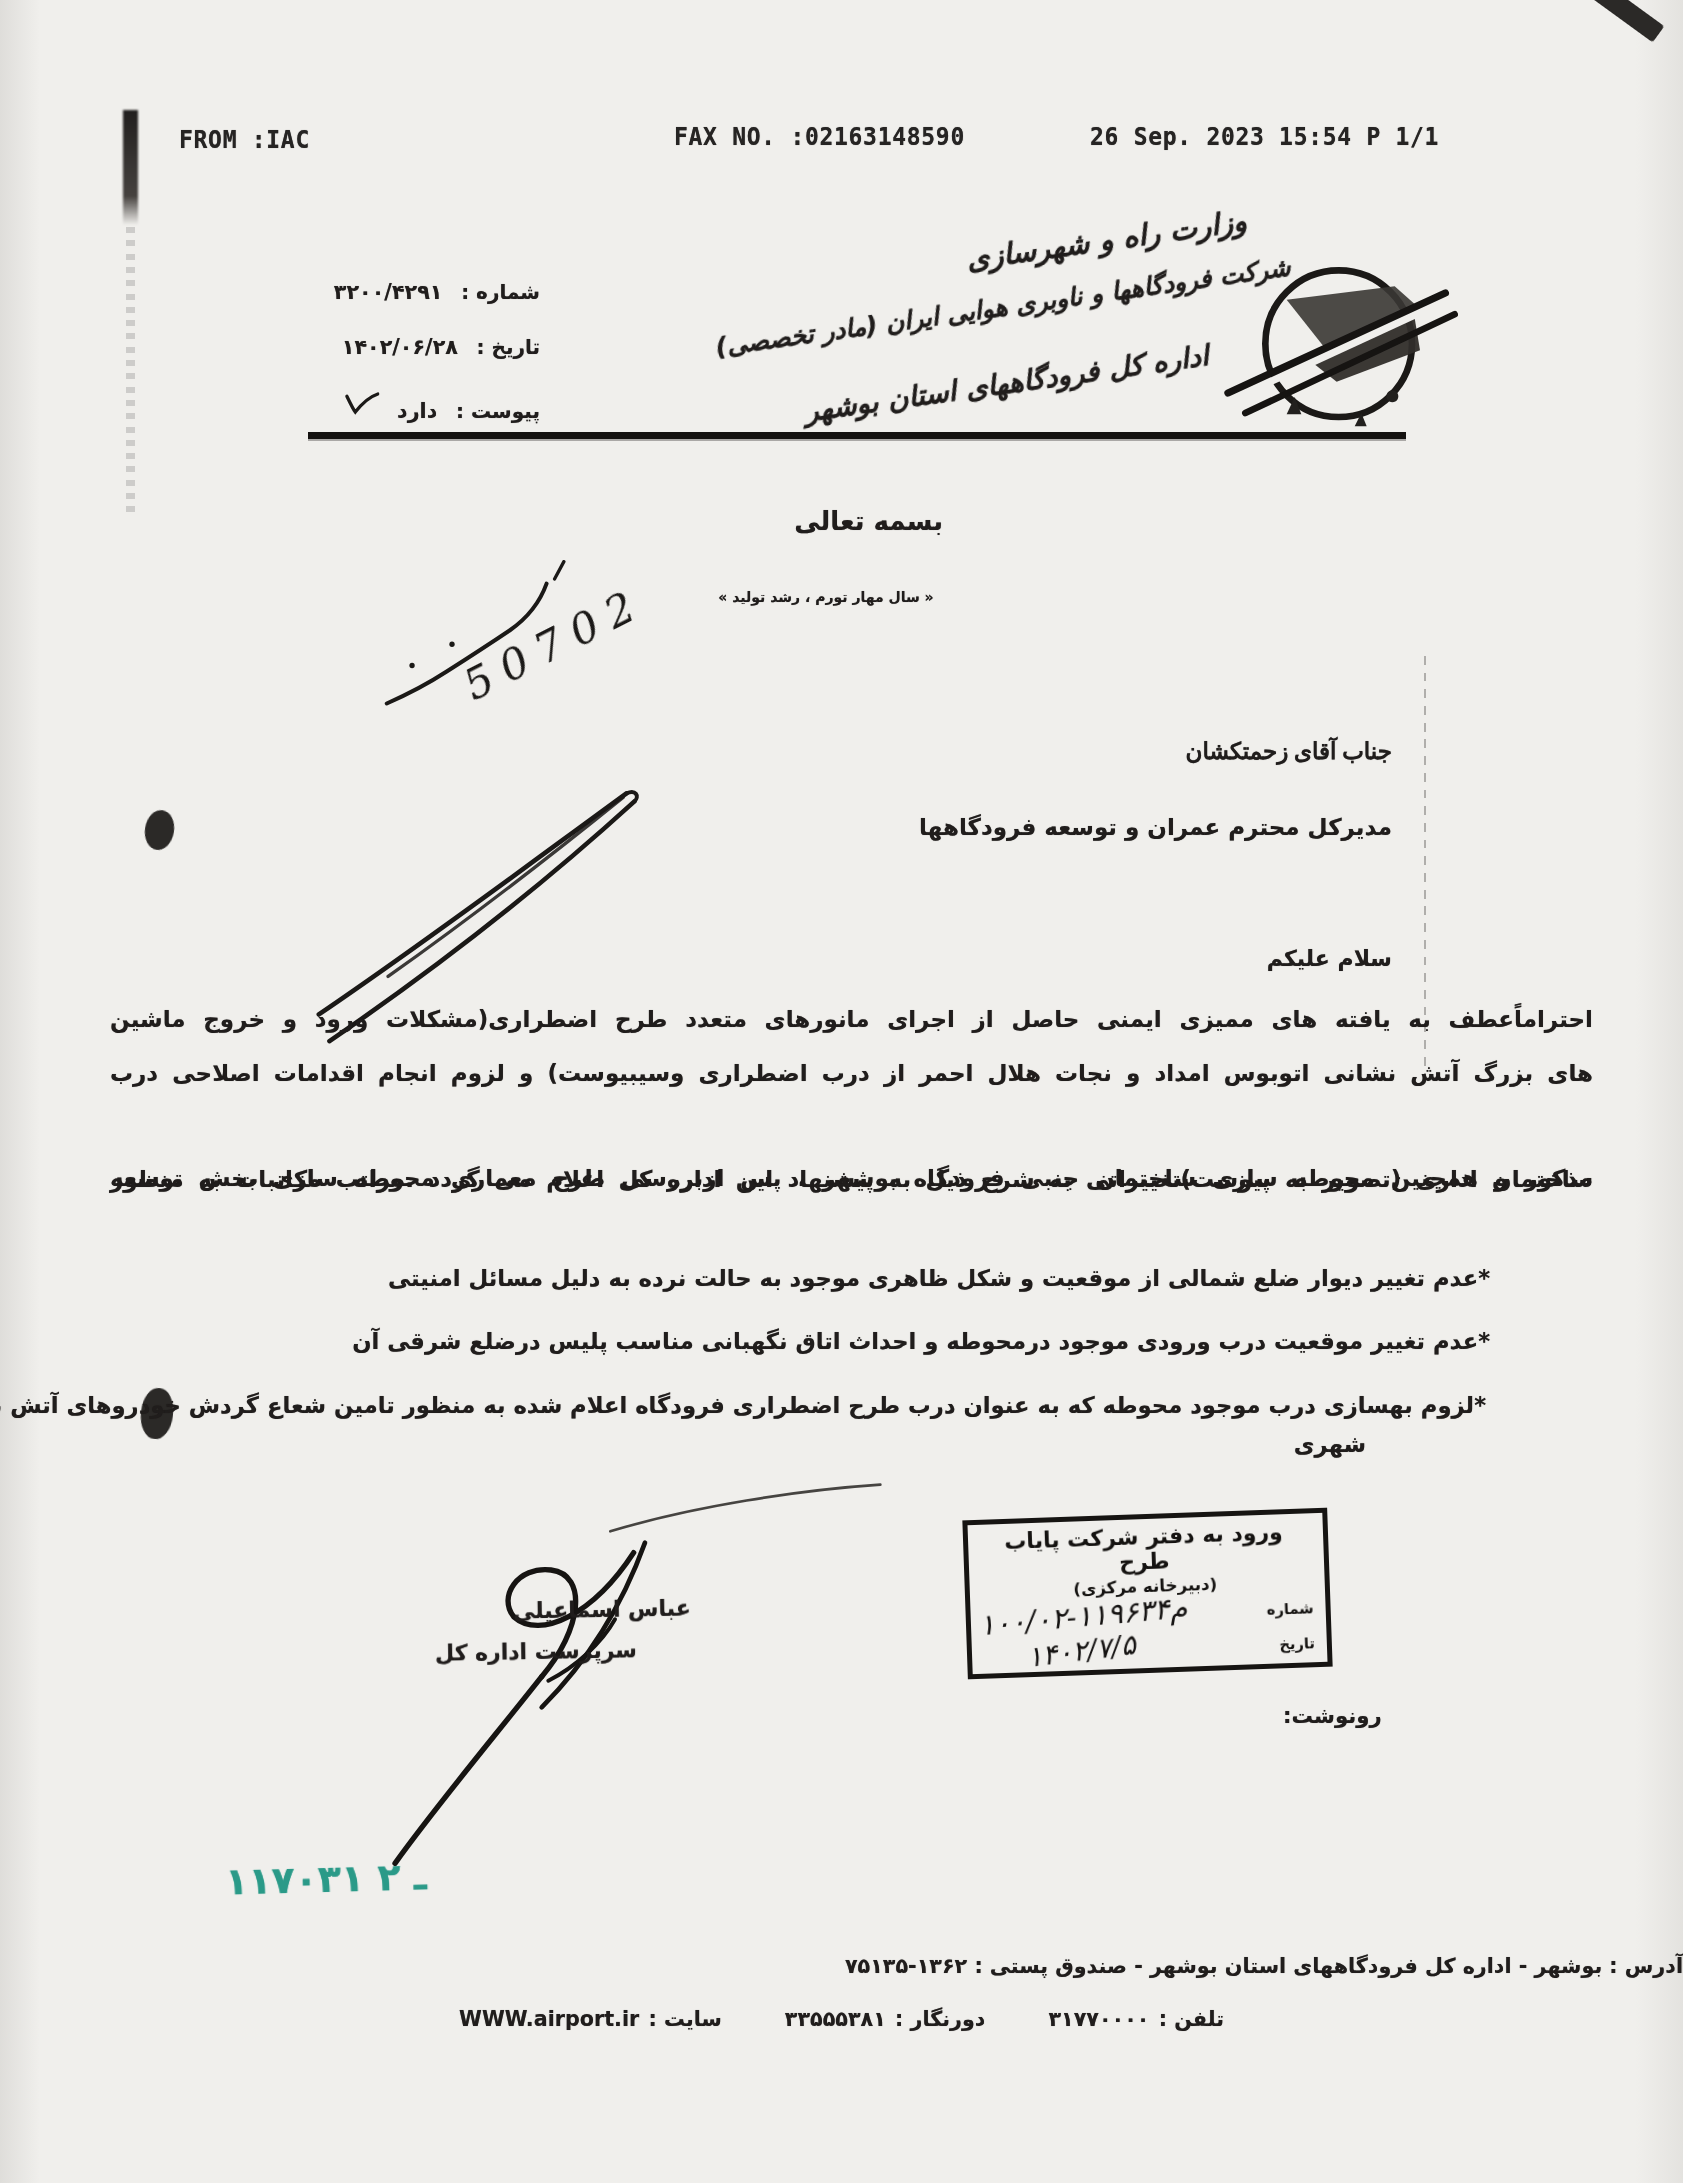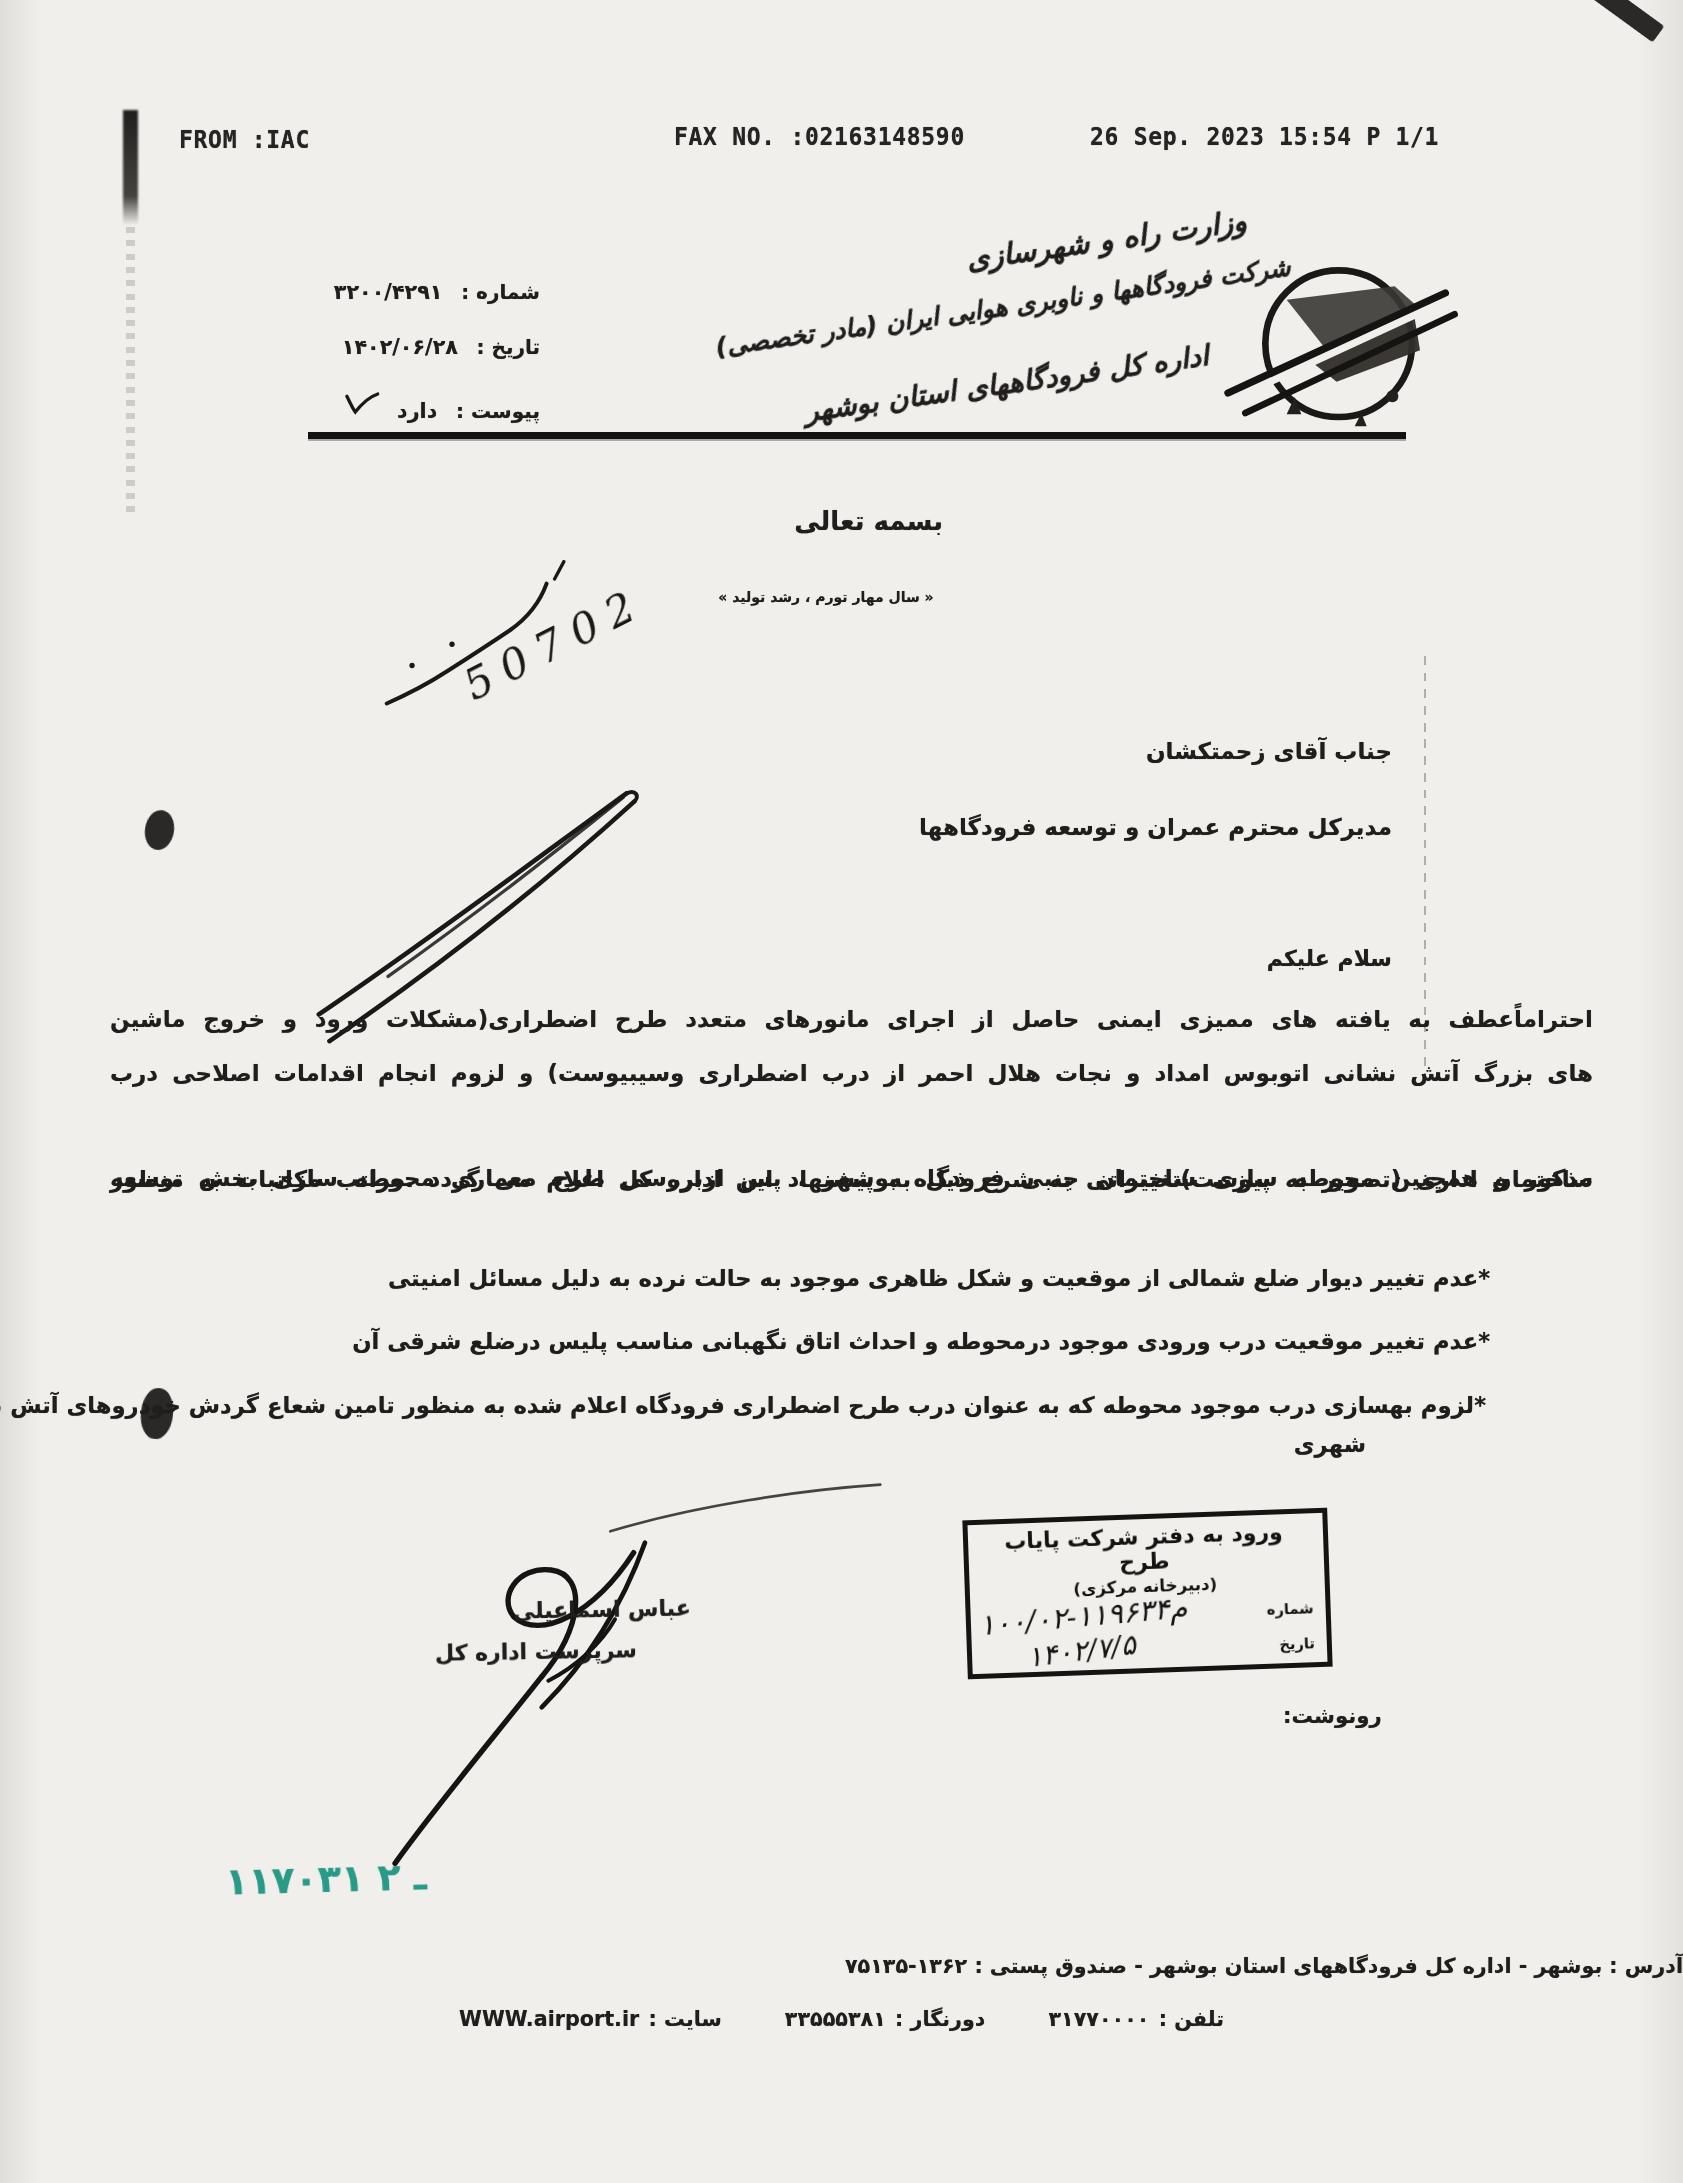--- a/index.html
+++ b/index.html
@@ -148,21 +148,21 @@
     <path d="M552 28 l 14 -26" stroke="#1b1917" stroke-width="5" fill="none" stroke-linecap="round"></path>
     <circle cx="338" cy="158" r="4" fill="#1b1917"></circle>
     <circle cx="398" cy="126" r="4" fill="#1b1917"></circle>
     <path d="M660 350 C 520 452, 360 572, 198 682" stroke="#1b1917" stroke-width="7" fill="none" stroke-linecap="round"></path>
     <path d="M672 362 C 540 482, 390 602, 214 722" stroke="#1b1917" stroke-width="7" fill="none" stroke-linecap="round"></path>
     <path d="M655 356 C 545 445, 415 545, 302 625" stroke="#1b1917" stroke-width="5" fill="none" stroke-linecap="round" opacity=".85"></path>
     <path d="M660 350 C 674 344, 680 354, 672 362" stroke="#1b1917" stroke-width="6" fill="none" stroke-linecap="round"></path>
   </svg>
   <div class="hw-number">50702</div>
 
-  <div class="t fa soft" dir="rtl" style="right:291px;top:738px;font-size:23px;">جناب آقای زحمتکشان</div>
+  <div class="t fa soft" dir="rtl" style="right:291px;top:738px;font-size:23px;font-family:Liberation Serif, serif;">جناب آقای زحمتکشان</div>
   <div class="t fa soft" dir="rtl" style="right:291px;top:814px;font-size:23px;">مدیرکل محترم عمران و توسعه فرودگاهها</div>
   <div class="t fa soft" dir="rtl" style="right:291px;top:946px;font-size:22px;">سلام علیکم</div>
 
   <div class="bodyline soft" style="top:1006px;">احتراماًعطف به یافته های ممیزی ایمنی حاصل از اجرای مانورهای متعدد طرح اضطراری(مشکلات ورود و خروج ماشین</div>
   <div class="bodyline soft" style="top:1060px;">های بزرگ آتش نشانی اتوبوس امداد و نجات هلال احمر از درب اضطراری وسیبیوست) و لزوم انجام اقدامات اصلاحی درب</div>
   <div class="bodyline soft" style="top:1141px;margin-top:24px;">مذکور و همچنین محوطه سازی ساختمان جنبی فرودگاه بوشهر ، پس ازبررسی طرح معماری محوطه سازی بخش توسعه</div>
   <div class="bodyline soft" style="top:1166px;">ساختمان اداری (تصویر به پیوست)تغییراتی به شرح ذیل به پیشنهاد این اداره کل اعلام می گردد .مراتب مکاتبات به منظور</div>
 
   <div class="bullet soft" style="right:193px;top:1265px;">*عدم تغییر دیوار ضلع شمالی از موقعیت و شکل ظاهری موجود به حالت نرده به دلیل مسائل امنیتی</div>
   <div class="bullet soft" style="right:193px;top:1328px;">*عدم تغییر موقعیت درب ورودی موجود درمحوطه و احداث اتاق نگهبانی مناسب پلیس درضلع شرقی آن</div>

